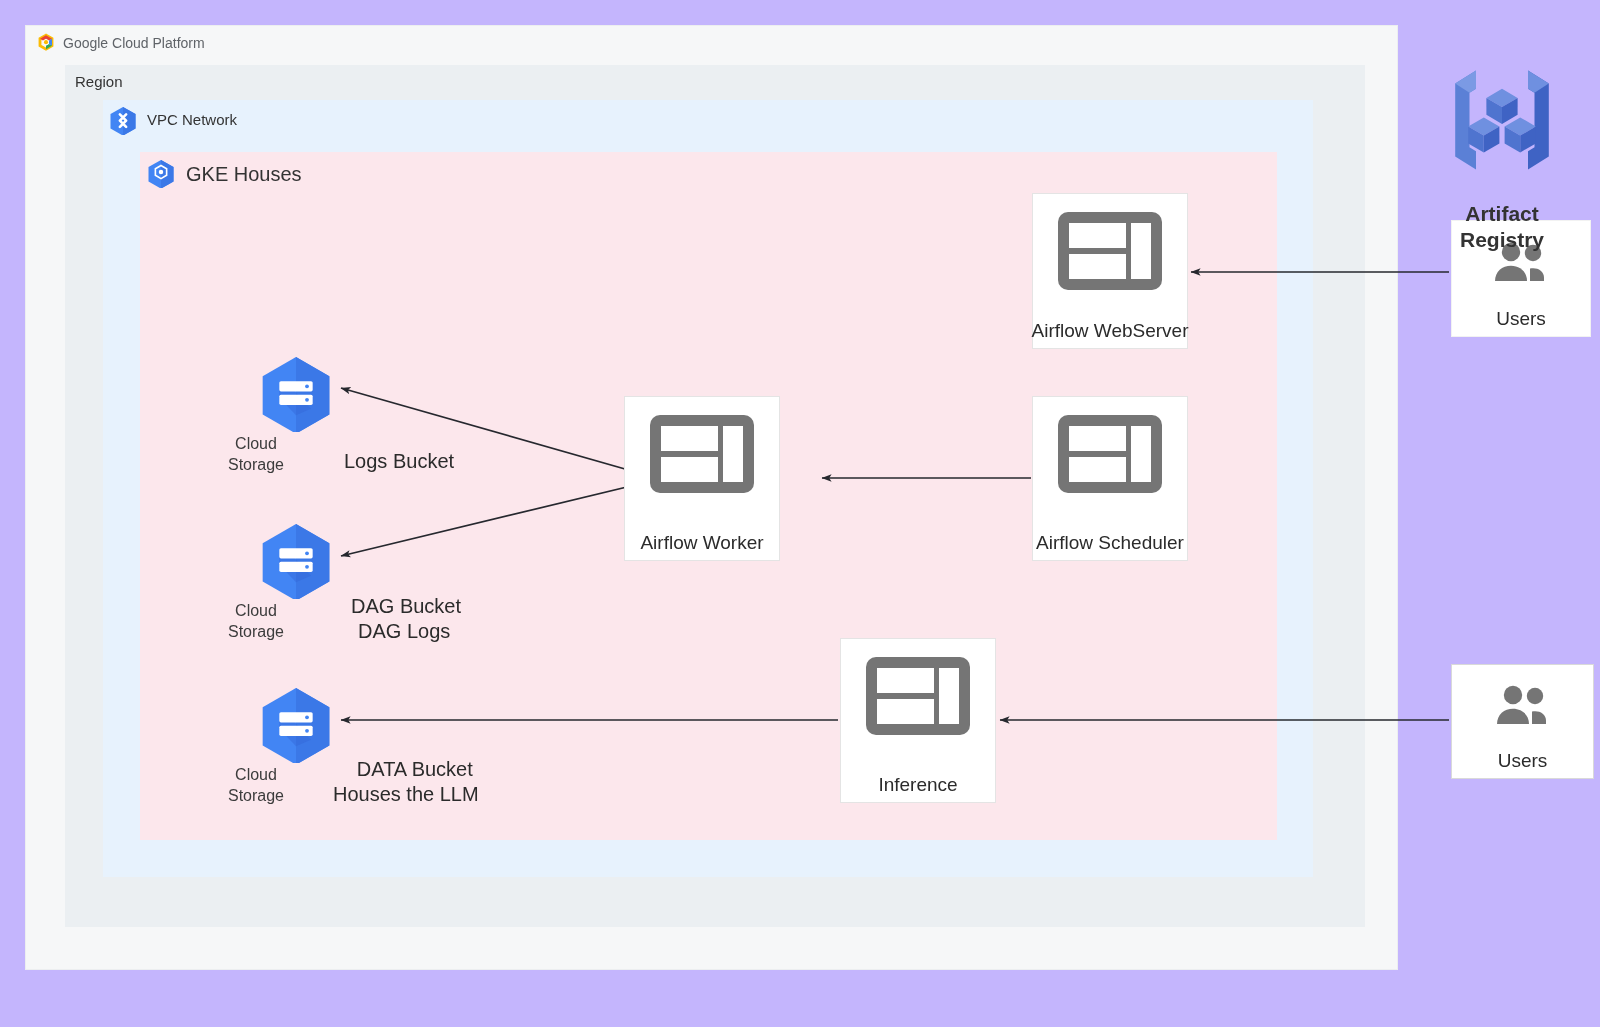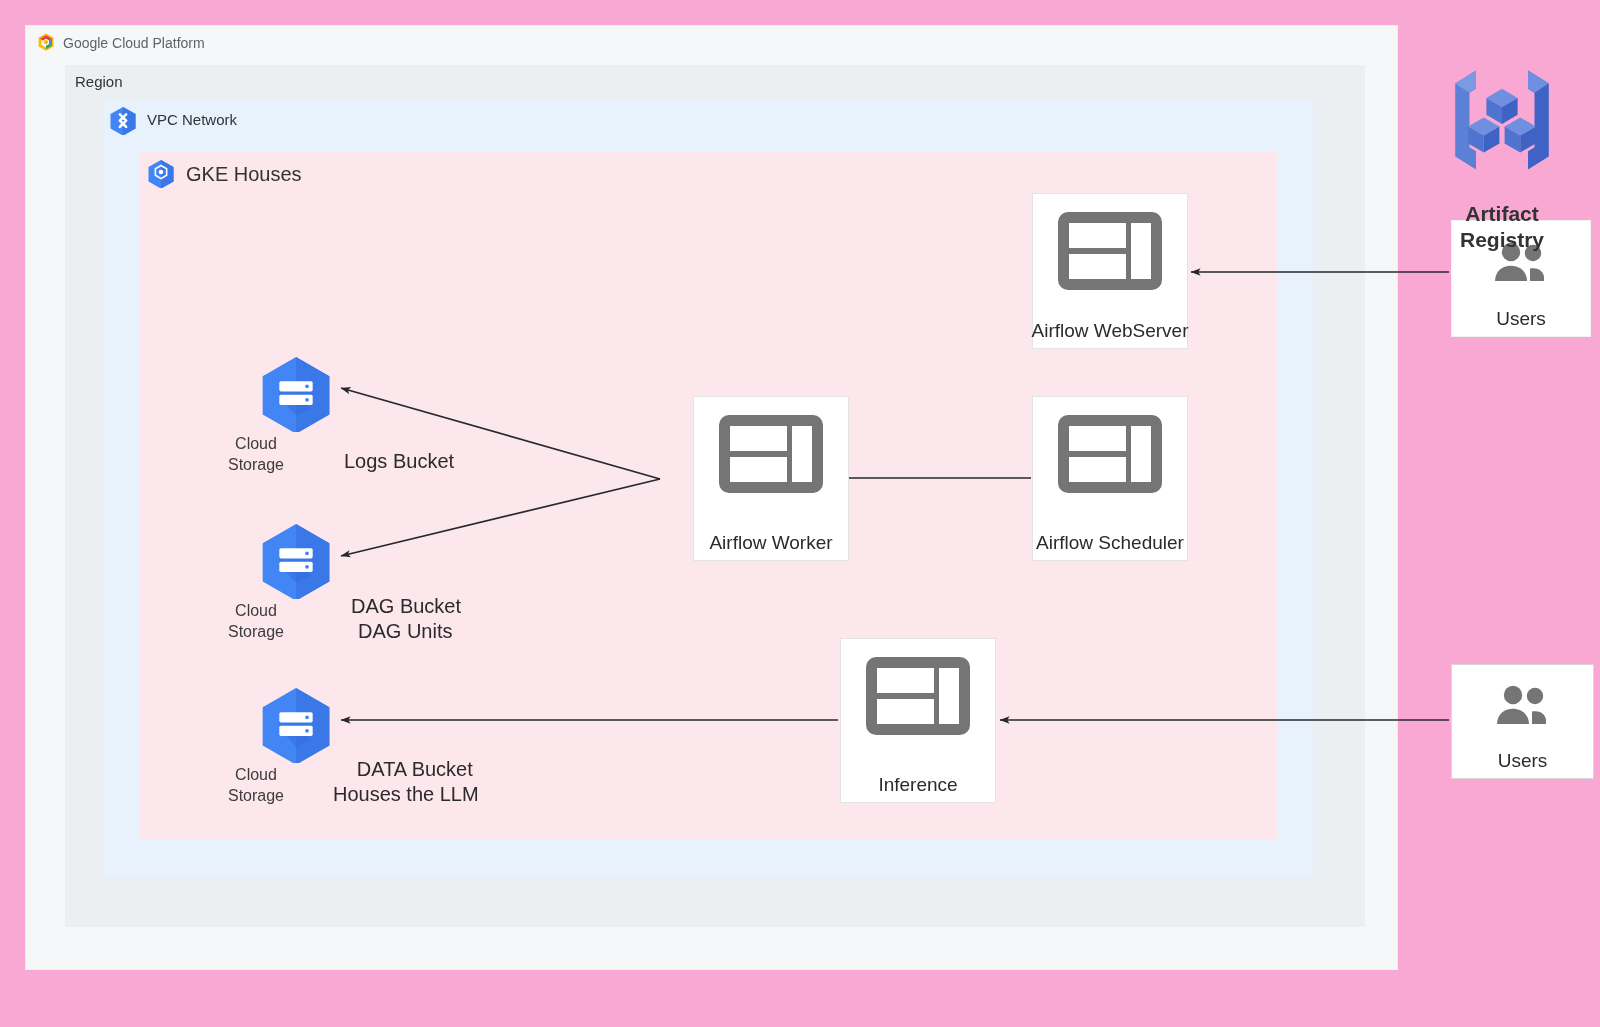--- a/index.html
+++ b/index.html
@@ -5,21 +5,21 @@
   html, body {
     margin: 0;
     padding: 0;
     background: #ffffff;
     font-family: "Liberation Sans", sans-serif;
   }
   #canvas {
     position: relative;
     width: 1600px;
     height: 1027px;
-    background: #f9a8d4;
+    background: #c4b5fd;
     overflow: hidden;
   }
   
   .box {
     position: absolute;
     box-sizing: border-box;
   }
   #gcp-panel {
     left: 25px; top: 25px;
     width: 1373px; height: 945px;
@@ -255,21 +255,21 @@
         <circle cx="30.6" cy="28.7" r="1.15" fill="#4285f4"></circle>
       </svg>
     </span>
     <span class="cs-caption">
       <span>Cloud</span><br>
       <span>Storage</span>
     </span>
   </div>
   <div class="annot" style="left:351px; top:594px;">
     <span>DAG Bucket</span><br>
-    <span style="display:inline-block; margin-left:7px;">DAG Units</span>
+    <span style="display:inline-block; margin-left:7px;">DAG Logs</span>
   </div>
 
   <div class="cs-node" style="left:256px; top:683px;">
     <span class="cs-hex">
       <svg viewBox="0 0 48 48">
         <path d="M24 3 44 14.5v23L24 49 4 37.5v-23z" fill="#4285f4"></path>
         <path d="M24 3 44 14.5v23L24 49z" fill="#3b78e7"></path>
         <path d="M33 34 19 19l-5 3.5v5L24 38z" fill="#3367d6" opacity="0.45"></path>
         <rect x="14" y="17.5" width="20" height="6.2" rx="1" fill="#ffffff"></rect>
         <rect x="14" y="25.6" width="20" height="6.2" rx="1" fill="#ffffff"></rect>
@@ -289,21 +289,21 @@
 
   <div class="node" style="left:1032px; top:193px; width:156px; height:156px;">
     <span class="glyph app-glyph">
       <i class="l1"></i>
         <i class="l2"></i>
         <i class="r1"></i>
     </span>
     <span class="node-label">Airflow WebServer</span>
   </div>
 
-  <div class="node" style="left:693px; top:396px; width:156px; height:165px;">
+  <div class="node" style="left:624px; top:396px; width:156px; height:165px;">
     <span class="glyph app-glyph">
       <i class="l1"></i>
         <i class="l2"></i>
         <i class="r1"></i>
     </span>
     <span class="node-label">Airflow Worker</span>
   </div>
 
   <div class="node" style="left:1032px; top:396px; width:156px; height:165px;">
     <span class="glyph app-glyph">

